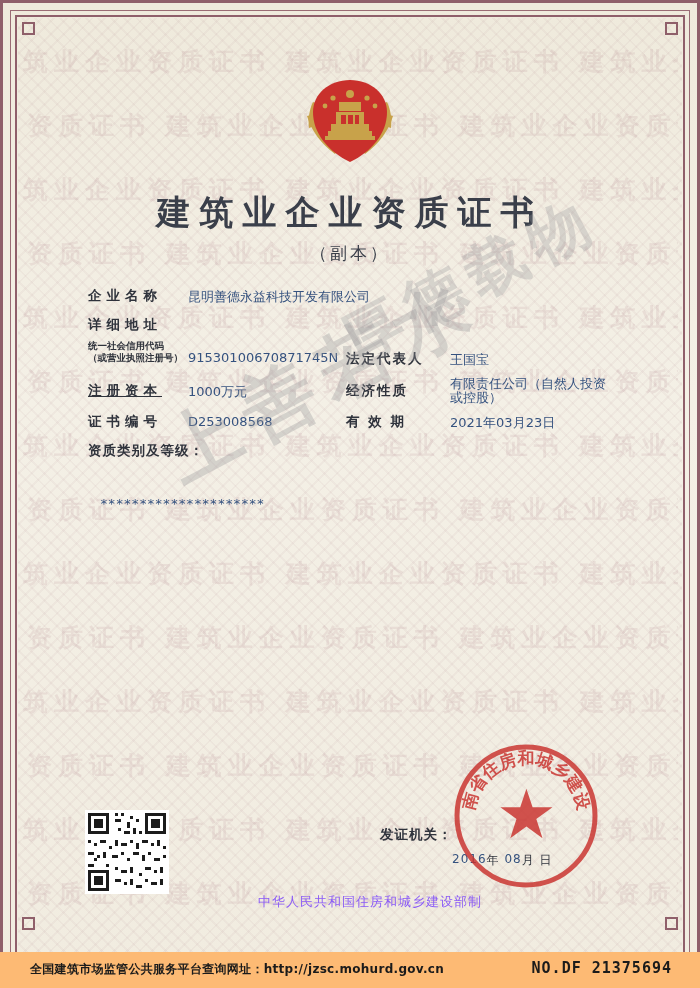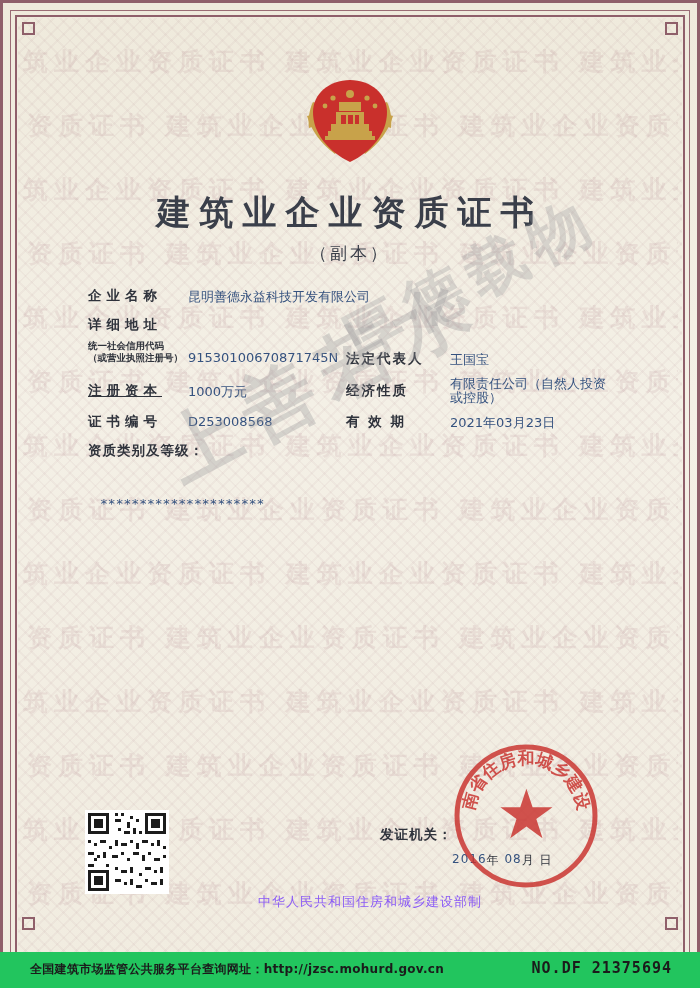--- a/index.html
+++ b/index.html
@@ -249,21 +249,21 @@
     white-space: nowrap;
     pointer-events: none;
   }
 
   
   .footer {
     position: absolute;
     left: 0; right: 0;
     bottom: 0;
     height: 36px;
-    background: #22c55e;
+    background: #fdba74;
   }
   .footer-left {
     position: absolute;
     left: 30px;
     top: 9px;
     font-family: "DejaVu Sans", sans-serif;
     font-size: 12px;
     font-weight: 700;
     color: #1b1b1b;
     letter-spacing: 0.3px;

